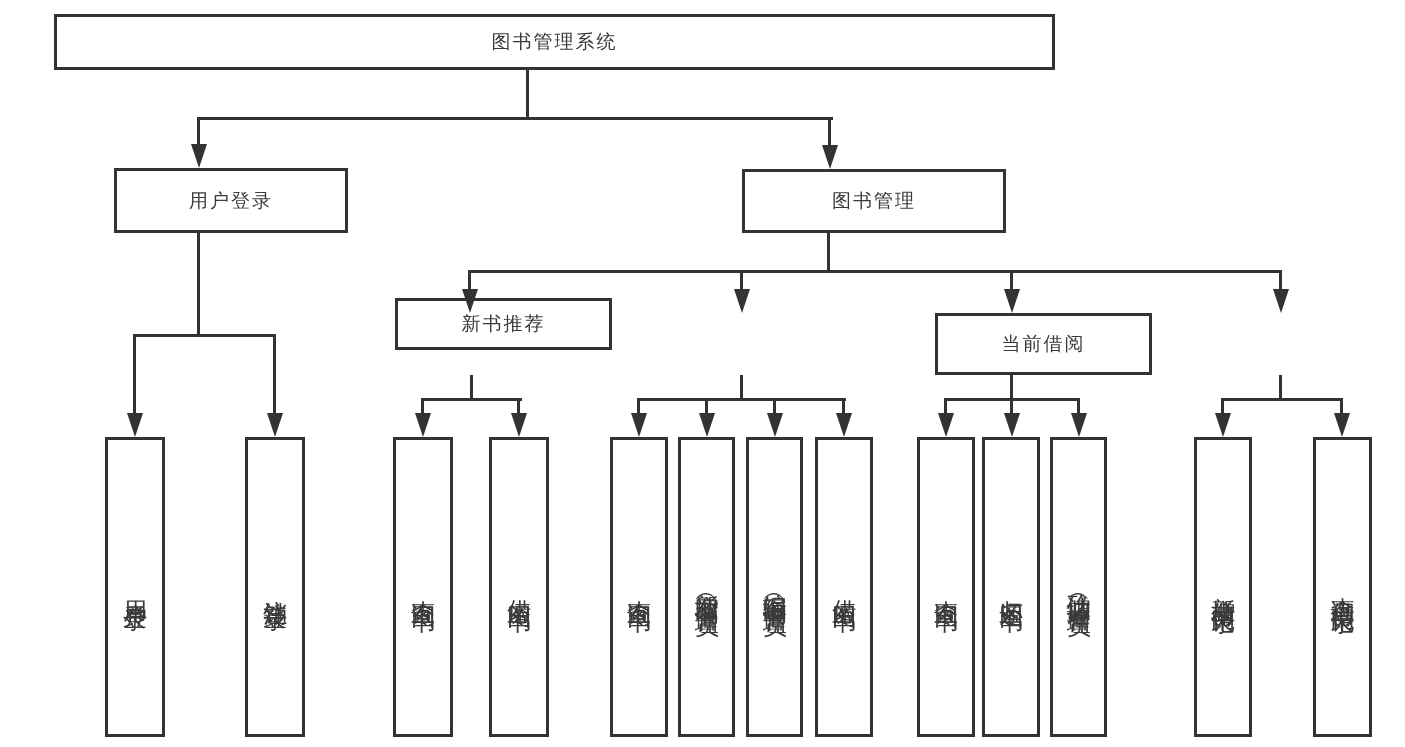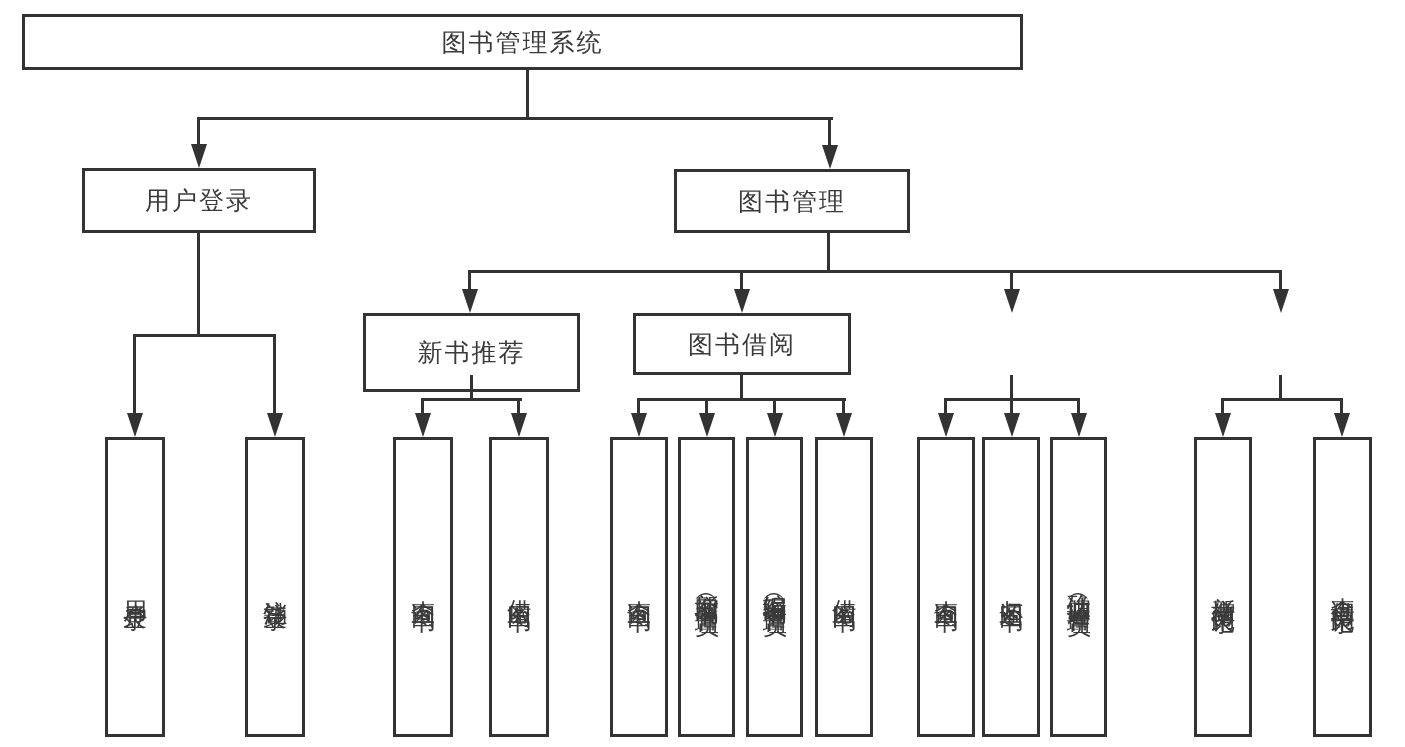--- a/index.html
+++ b/index.html
@@ -12,22 +12,23 @@
   body{font-family:"Liberation Sans","DejaVu Sans",sans-serif;}
   #stage{
     position:relative;width:1405px;height:747px;background:var(--bg);
     overflow:hidden;
   }
   
   .hnode{
     position:absolute;box-sizing:border-box;
     border:3px solid var(--line);background:#fff;
     display:flex;align-items:center;justify-content:center;
-    font-size:25px;color:var(--text);letter-spacing:2px;
+    font-size:19px;color:var(--text);letter-spacing:2px;
     white-space:nowrap;
+    margin-left:32px;
   }
   
   .vnode{
     position:absolute;box-sizing:border-box;top:437px;height:300px;
     border:3px solid var(--line);background:#fff;
     display:flex;align-items:center;justify-content:center;
     font-size:24px;color:var(--text);
     writing-mode:vertical-rl;letter-spacing:3px;line-height:1.1;
   }
   
@@ -47,26 +48,26 @@
 </style>
 </head>
 <body>
 
 <div id="stage">
 
   <div class="hnode" style="left:22px;top:14px;width:1001px;height:56px">图书管理系统</div>
 
   <div class="hnode" style="left:82px;top:168px;width:234px;height:65px">用户登录</div>
 
-  <div class="hnode" style="left:674px;top:169px;width:236px;height:64px">图书管理</div>
+  <div class="hnode" style="left:710px;top:169px;width:264px;height:64px">图书管理</div>
 
-  <div class="hnode" style="left:363px;top:313px;width:217px;height:79px">新书推荐</div>
+  <div class="hnode" style="left:363px;top:298px;width:217px;height:52px">新书推荐</div>
 
-  <div class="hnode" style="left:633px;top:313px;width:218px;height:62px">图书借阅</div>
 
+  <div class="hnode" style="left:903px;top:313px;width:217px;height:62px">当前借阅</div>
 
 
   <div class="vnode" style="left:105px;width:60px">用户登录</div>
 
   <div class="vnode" style="left:245px;width:60px">注销登录</div>
 
   <div class="vnode" style="left:393px;width:60px">查询图书</div>
 
   <div class="vnode" style="left:489px;width:60px">借阅图书</div>
 

